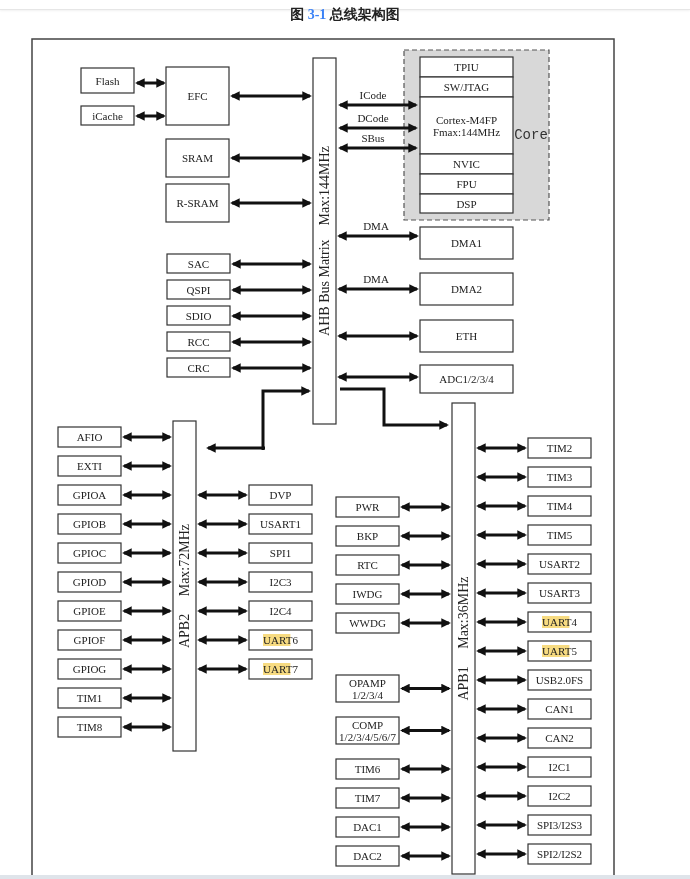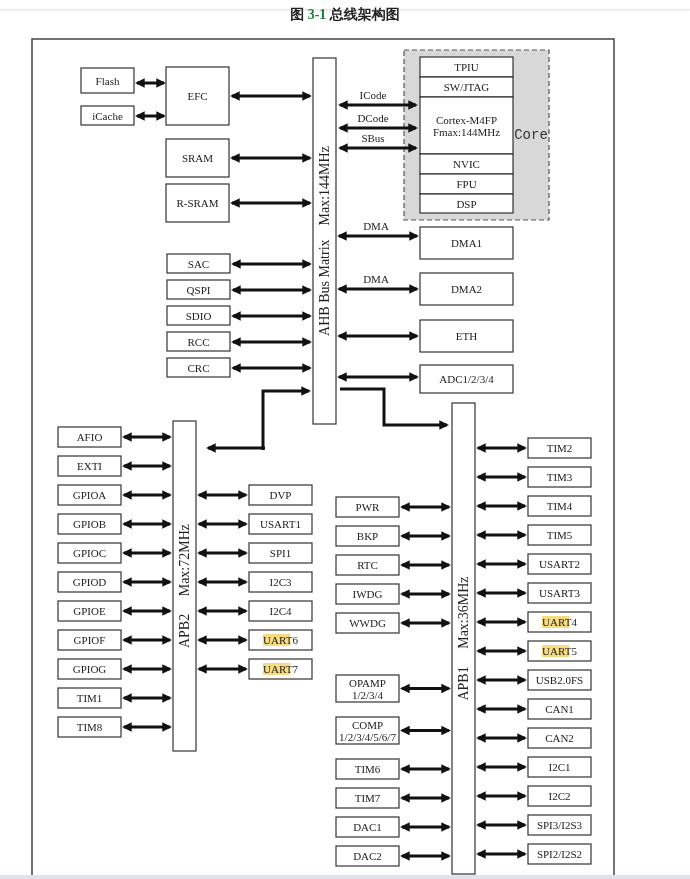--- a/index.html
+++ b/index.html
@@ -1,19 +1,19 @@
 <!DOCTYPE html>
 <html><head>
 <meta charset="utf-8">
 <style>
   html, body { margin:0; padding:0; background:#ffffff; }
   body { width:690px; height:879px; position:relative; overflow:hidden; font-family:"Liberation Serif", serif; }
   .topbar { position:absolute; left:0; top:0; width:690px; height:9px; background:#ffffff; border-bottom:1px solid #e6e6e6; box-shadow:0 1px 2px rgba(0,0,0,0.06); }
   .caption { position:absolute; left:0; width:690px; top:6px; text-align:center; font-size:14px; font-weight:bold; color:#222; }
-  .caption .num { color:#15803d; }
+  .caption .num { color:#3b82f6; }
   .bottombar { position:absolute; left:0; top:875px; width:690px; height:4px; background:#dfe4ea; }
   svg { position:absolute; left:0; top:0; }
   .box { fill:#ffffff; stroke:#333; stroke-width:1.2; }
   .bus { fill:#ffffff; stroke:#333; stroke-width:1.2; }
   .lbl { font-family:"Liberation Serif", serif; font-size:11px; fill:#222; text-anchor:middle; dominant-baseline:central; }
   .buslbl { font-family:"Liberation Serif", serif; font-size:14px; fill:#222; text-anchor:middle; dominant-baseline:central; }
   .arrow { stroke:#111; stroke-width:3; fill:none; }
   .hl { fill:#f6d56b; opacity:0.85; }
   .corebg { fill:#d8d8d8; stroke:#555; stroke-width:1.2; stroke-dasharray:5,3; }
   .corelbl { font-family:"Liberation Mono", monospace; font-size:14px; fill:#333; text-anchor:middle; dominant-baseline:central; }

